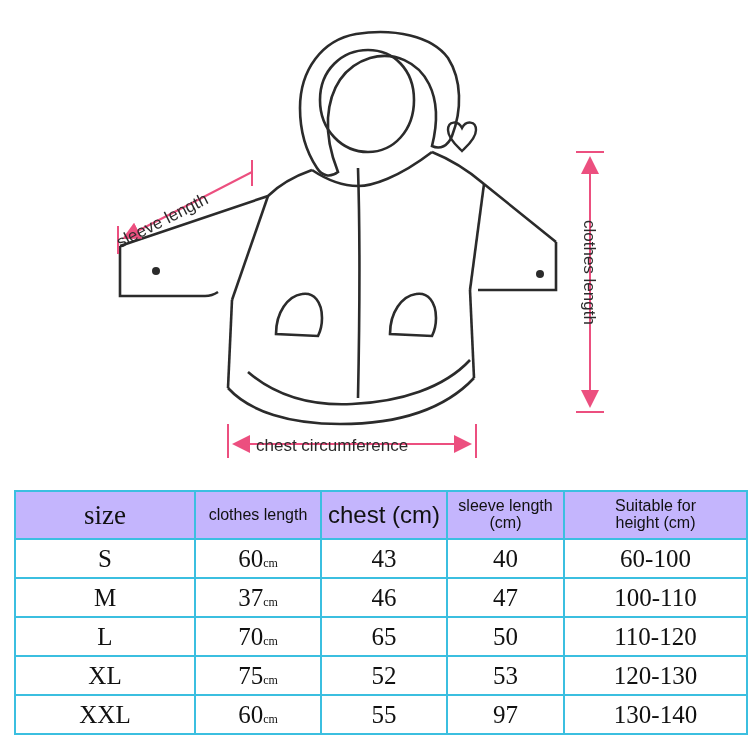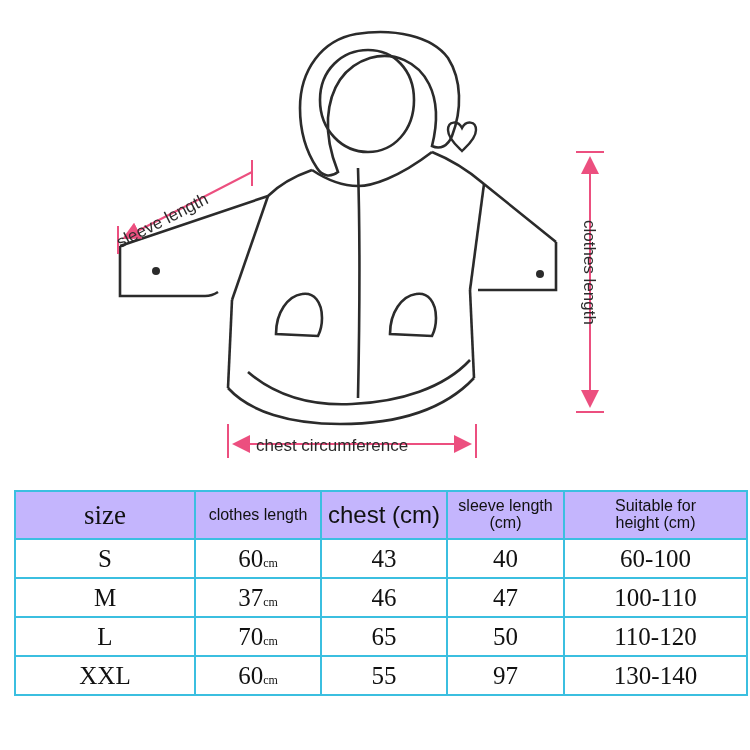--- a/index.html
+++ b/index.html
@@ -196,20 +196,27 @@
         <td>100-110</td>
       </tr>
       <tr>
         <td>L</td>
         <td><span>70</span><span class="unit-cm">cm</span></td>
         <td>65</td>
         <td>50</td>
         <td>110-120</td>
       </tr>
       <tr>
+        <td>XL</td>
+        <td><span>75</span><span class="unit-cm">cm</span></td>
+        <td>52</td>
+        <td>53</td>
+        <td>120-130</td>
+      </tr>
+      <tr>
         <td>XXL</td>
         <td><span>60</span><span class="unit-cm">cm</span></td>
         <td>55</td>
         <td>97</td>
         <td>130-140</td>
       </tr>
     </tbody>
   </table>
 
 </div>

